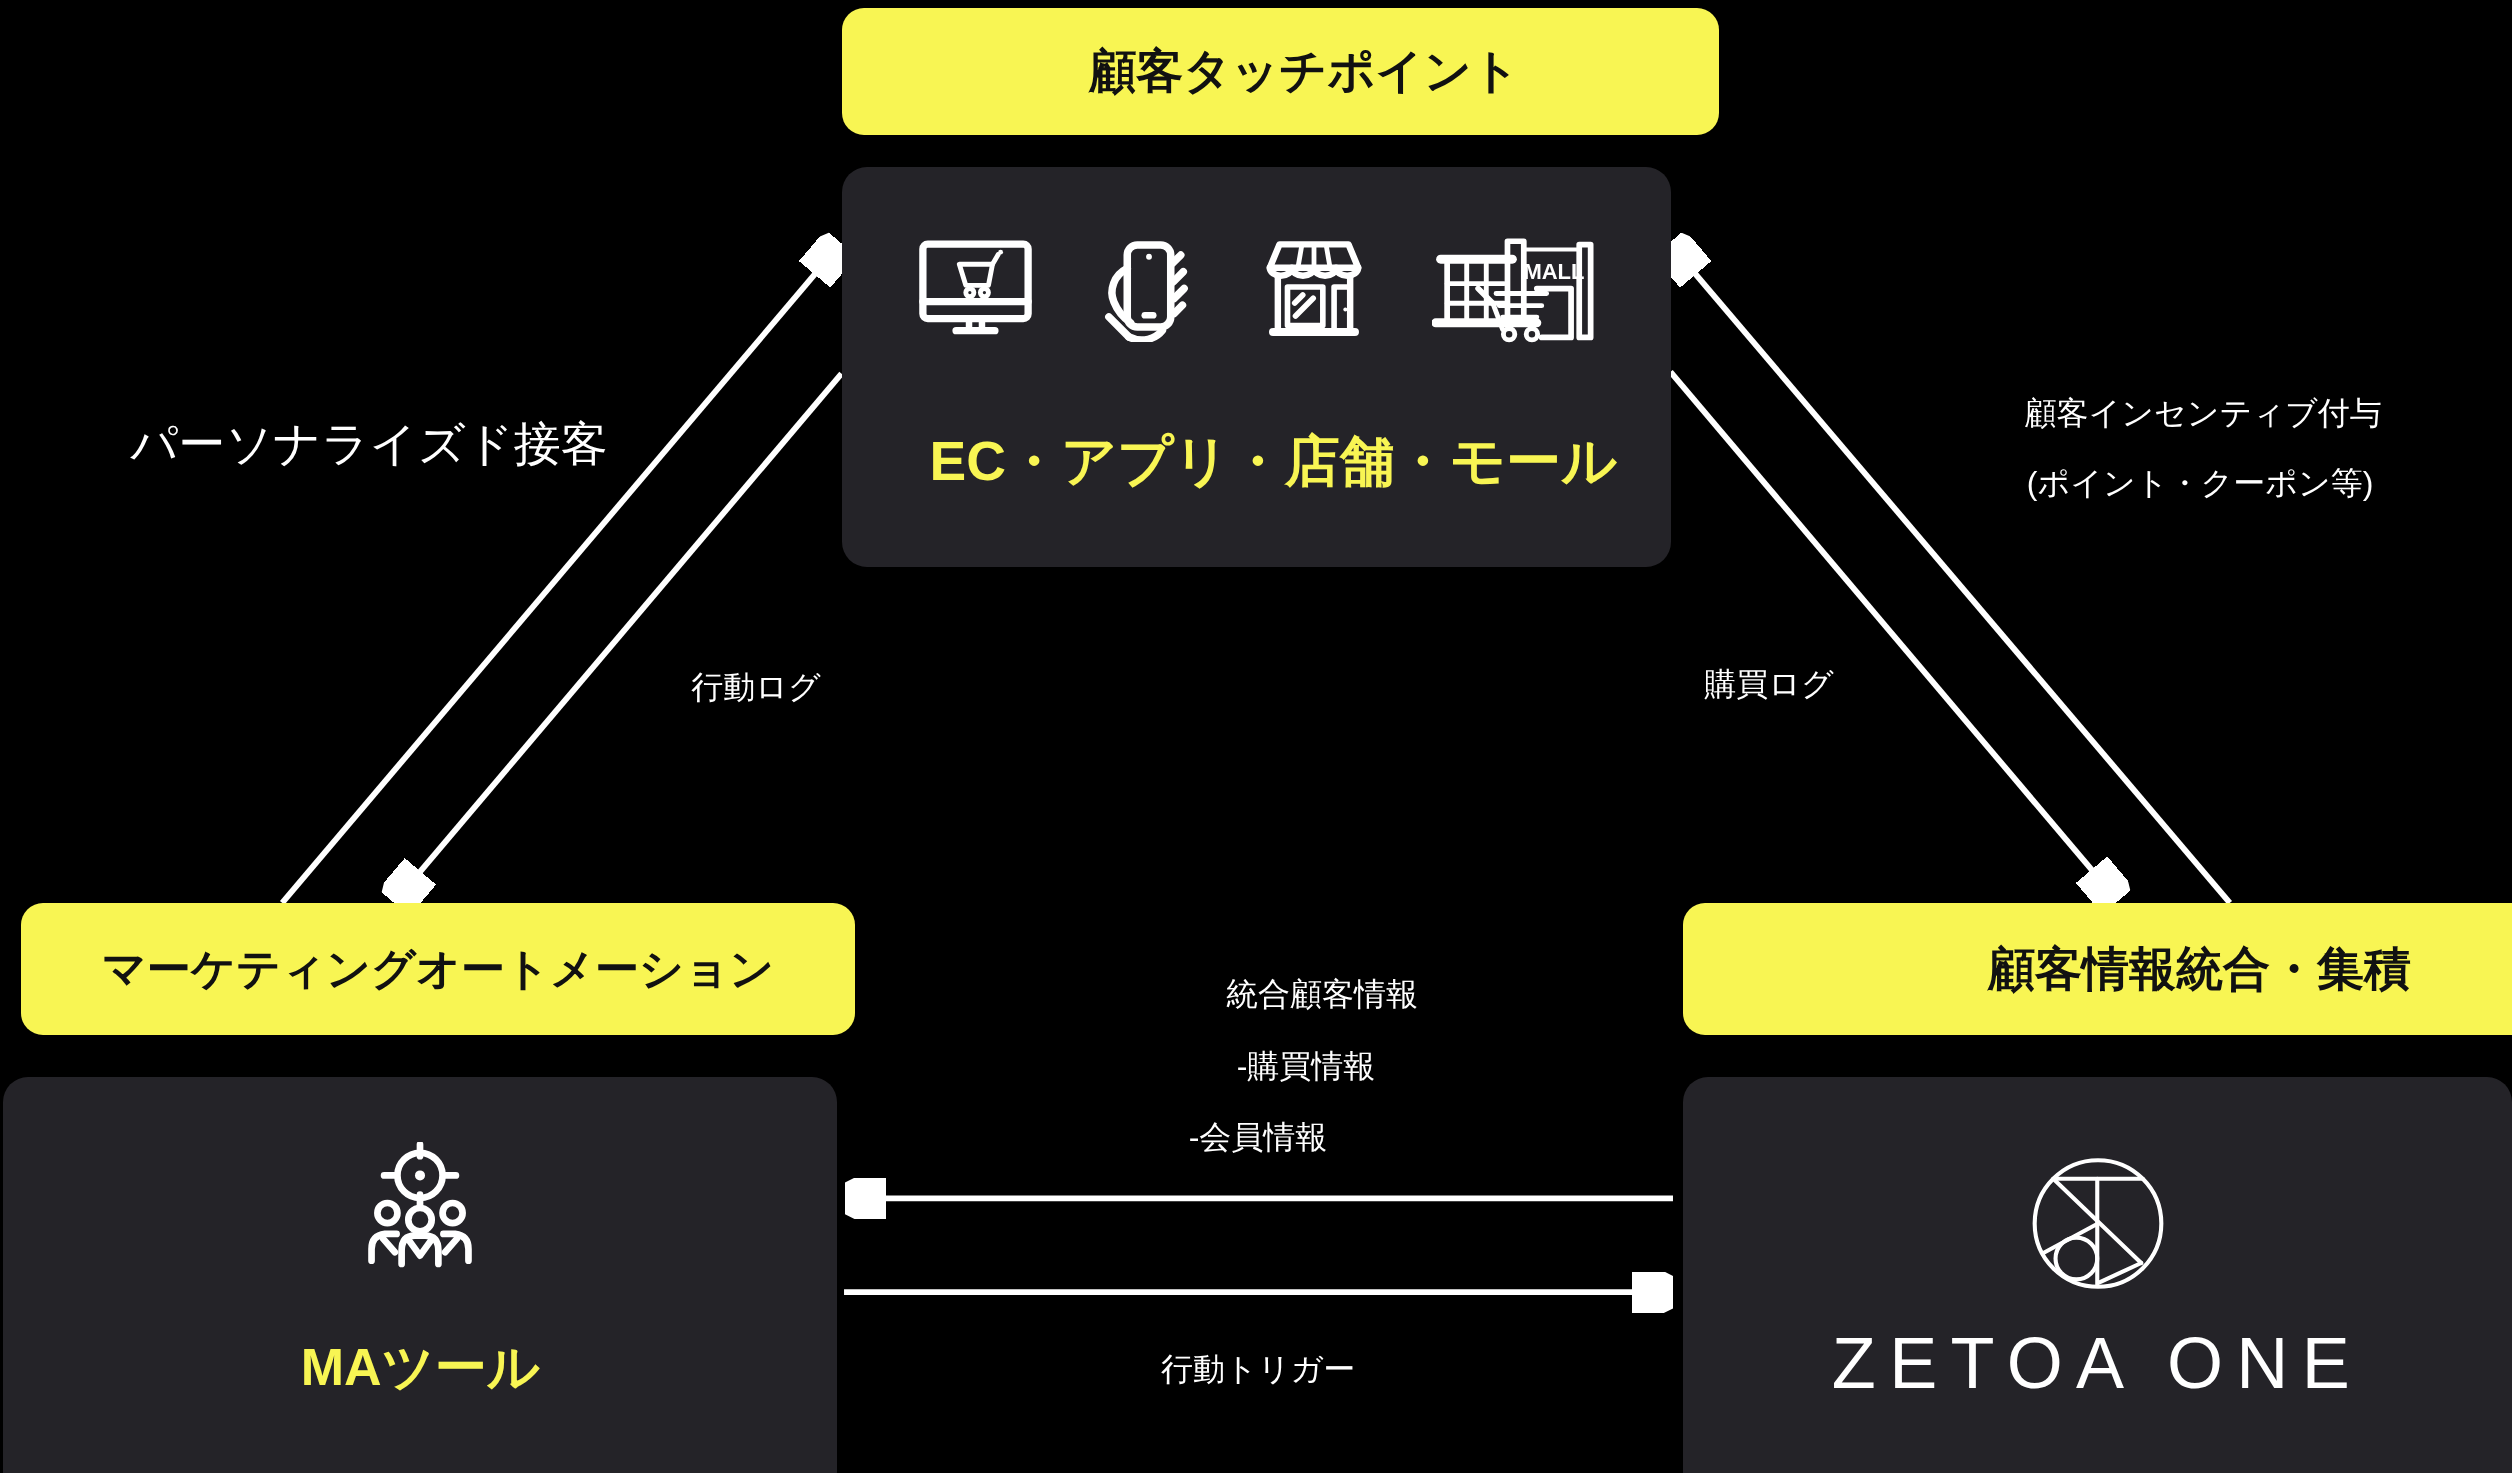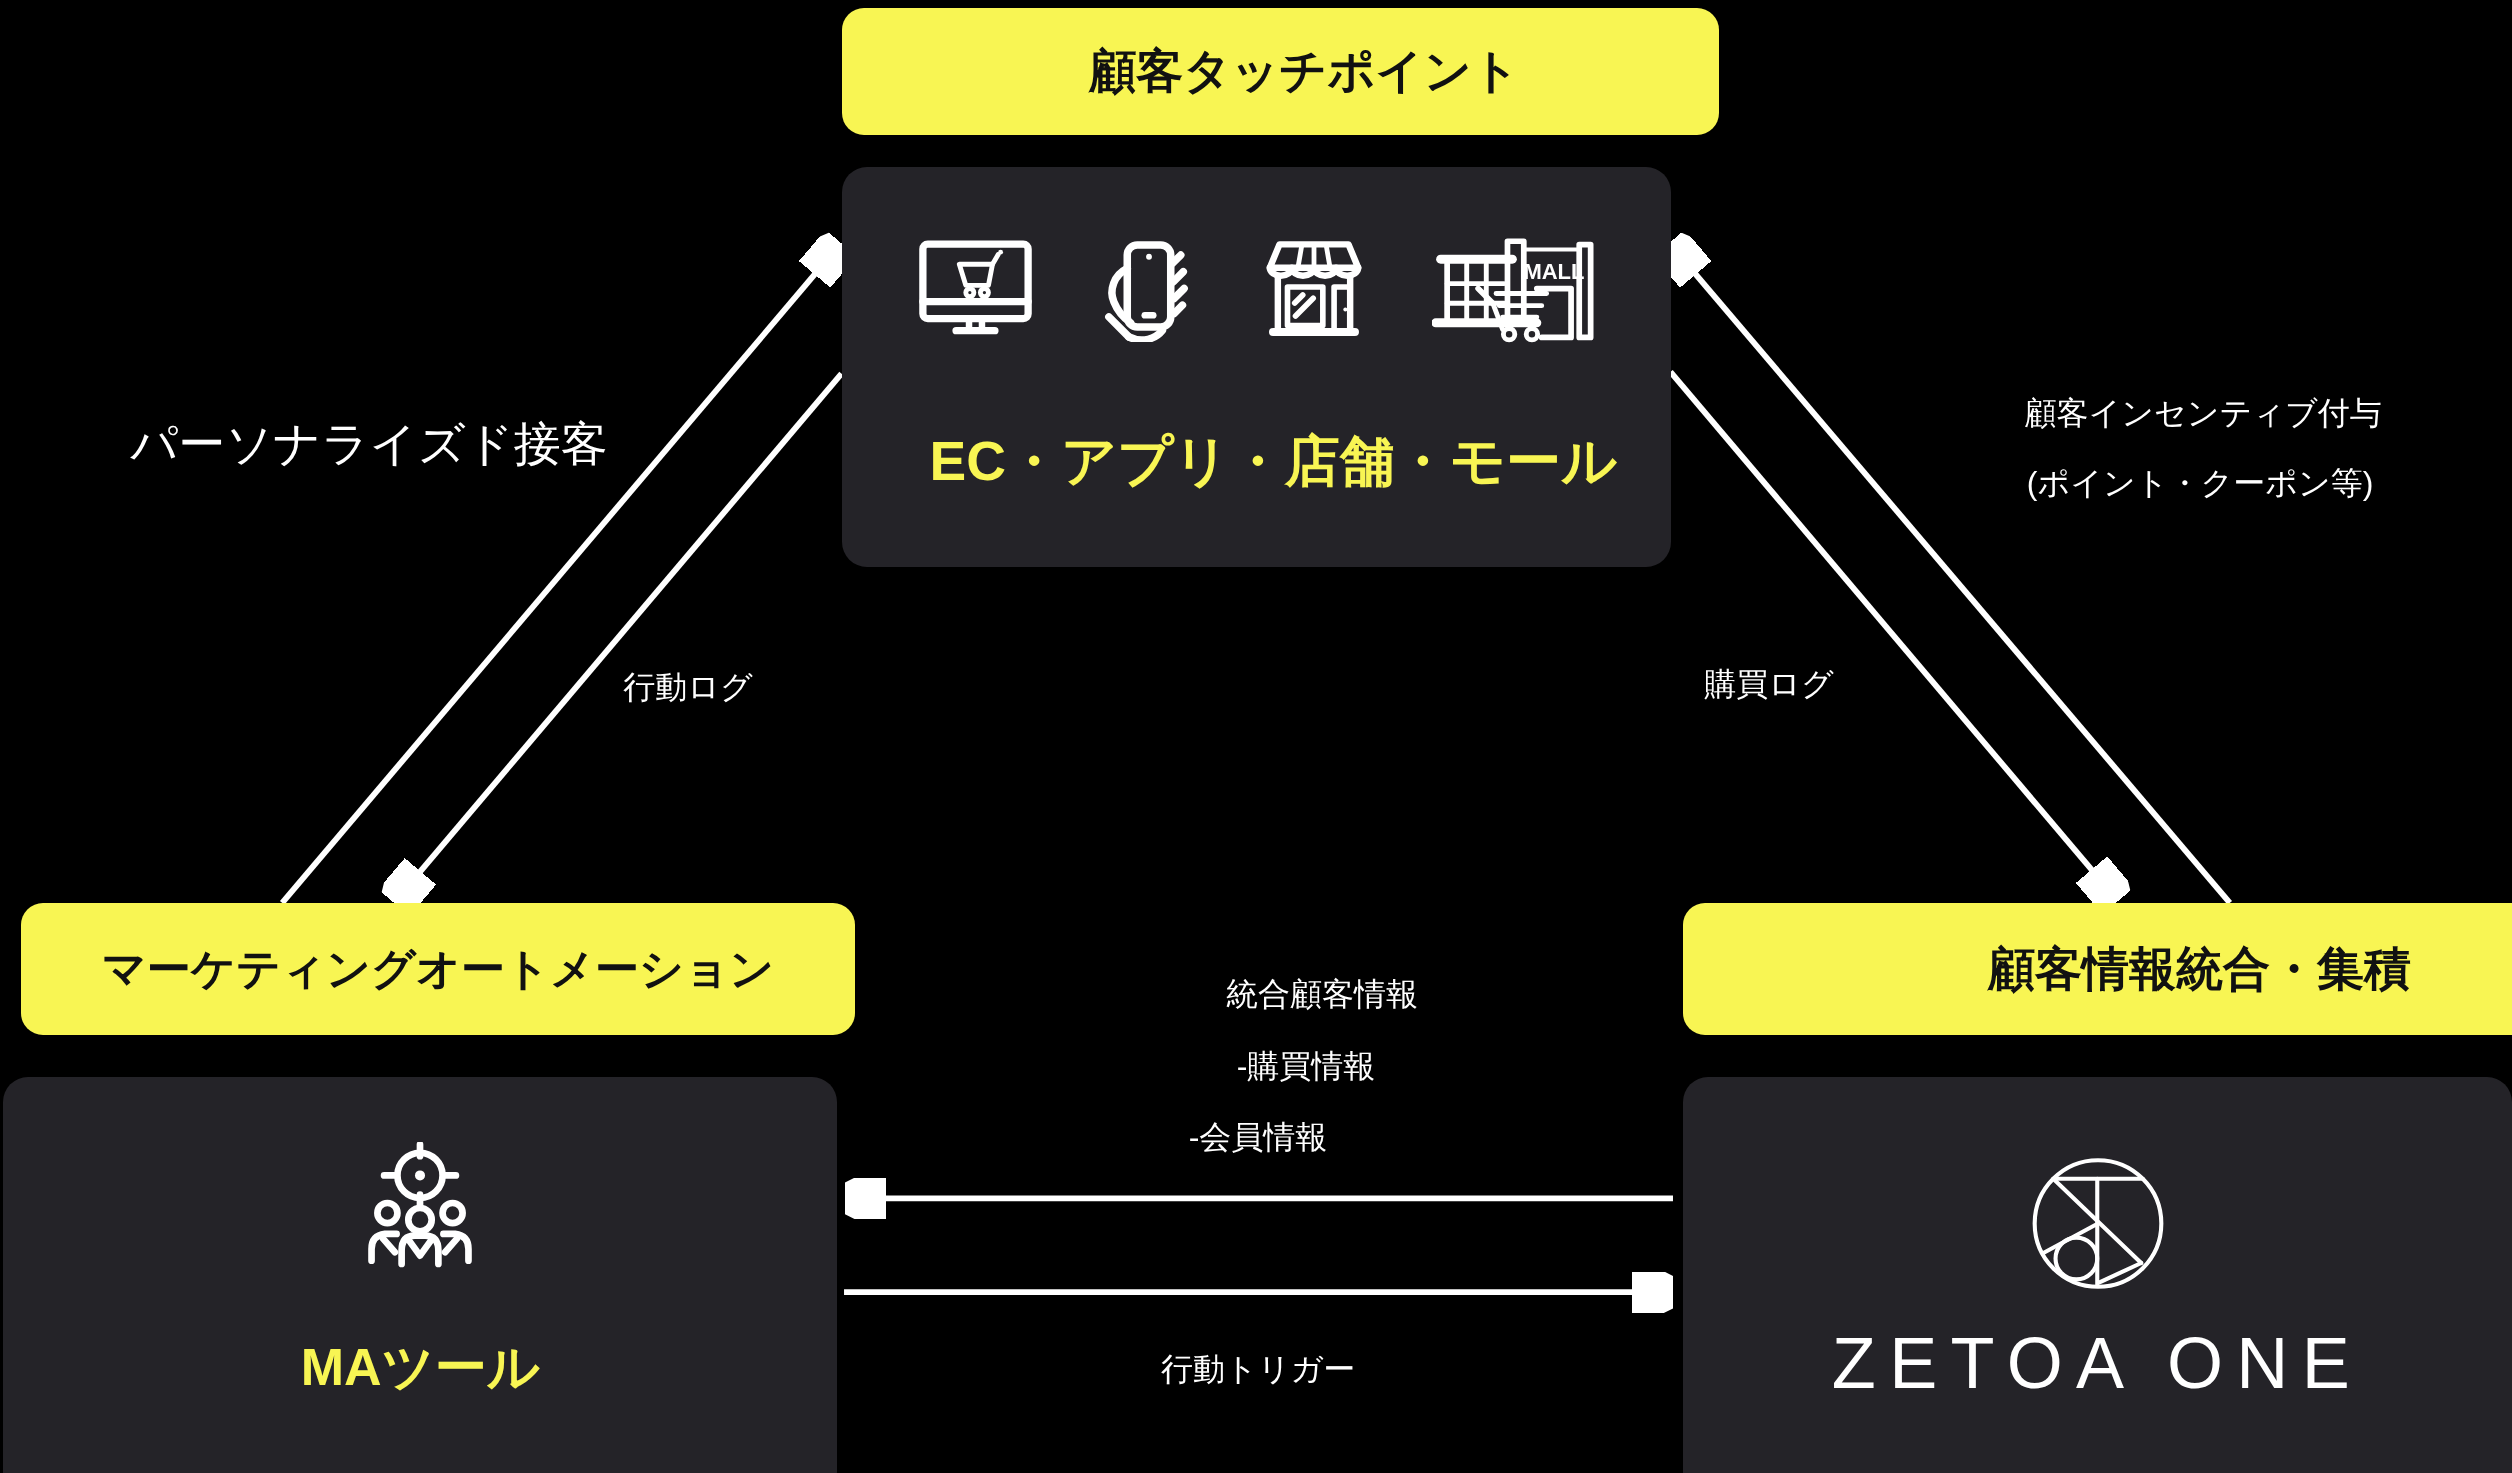--- a/index.html
+++ b/index.html
@@ -171,21 +171,21 @@
         <path d="M-59 -59 L58 53" stroke-width="5.5"></path>
         <path d="M58 53 L2 79" stroke-width="5.5"></path>
         <path d="M-74 40 L0 0" stroke-width="5.5"></path>
         <circle cx="-29" cy="47" r="28" stroke-width="5.5"></circle>
       </svg>
     </div>
     <div class="brand-text" style="top:245px;font-size:72px;">ZETOA ONE</div>
   </div>
 
   <div class="flow-label" style="left:369px;top:444px;font-size:47px;">パーソナライズド接客</div>
-  <div class="flow-label" style="left:688px;top:688px;">行動ログ</div>
+  <div class="flow-label" style="left:756px;top:688px;">行動ログ</div>
   <div class="flow-label" style="left:2203px;top:414px;">顧客インセンティブ付与</div>
   <div class="flow-label" style="left:2200px;top:484px;">(ポイント・クーポン等)</div>
   <div class="flow-label" style="left:1769px;top:685px;">購買ログ</div>
   <div class="flow-label" style="left:1322px;top:995px;">統合顧客情報</div>
   <div class="flow-label" style="left:1306px;top:1067px;">-購買情報</div>
   <div class="flow-label" style="left:1258px;top:1138px;">-会員情報</div>
   <div class="flow-label" style="left:1258px;top:1370px;">行動トリガー</div>
 
 </div>
 

